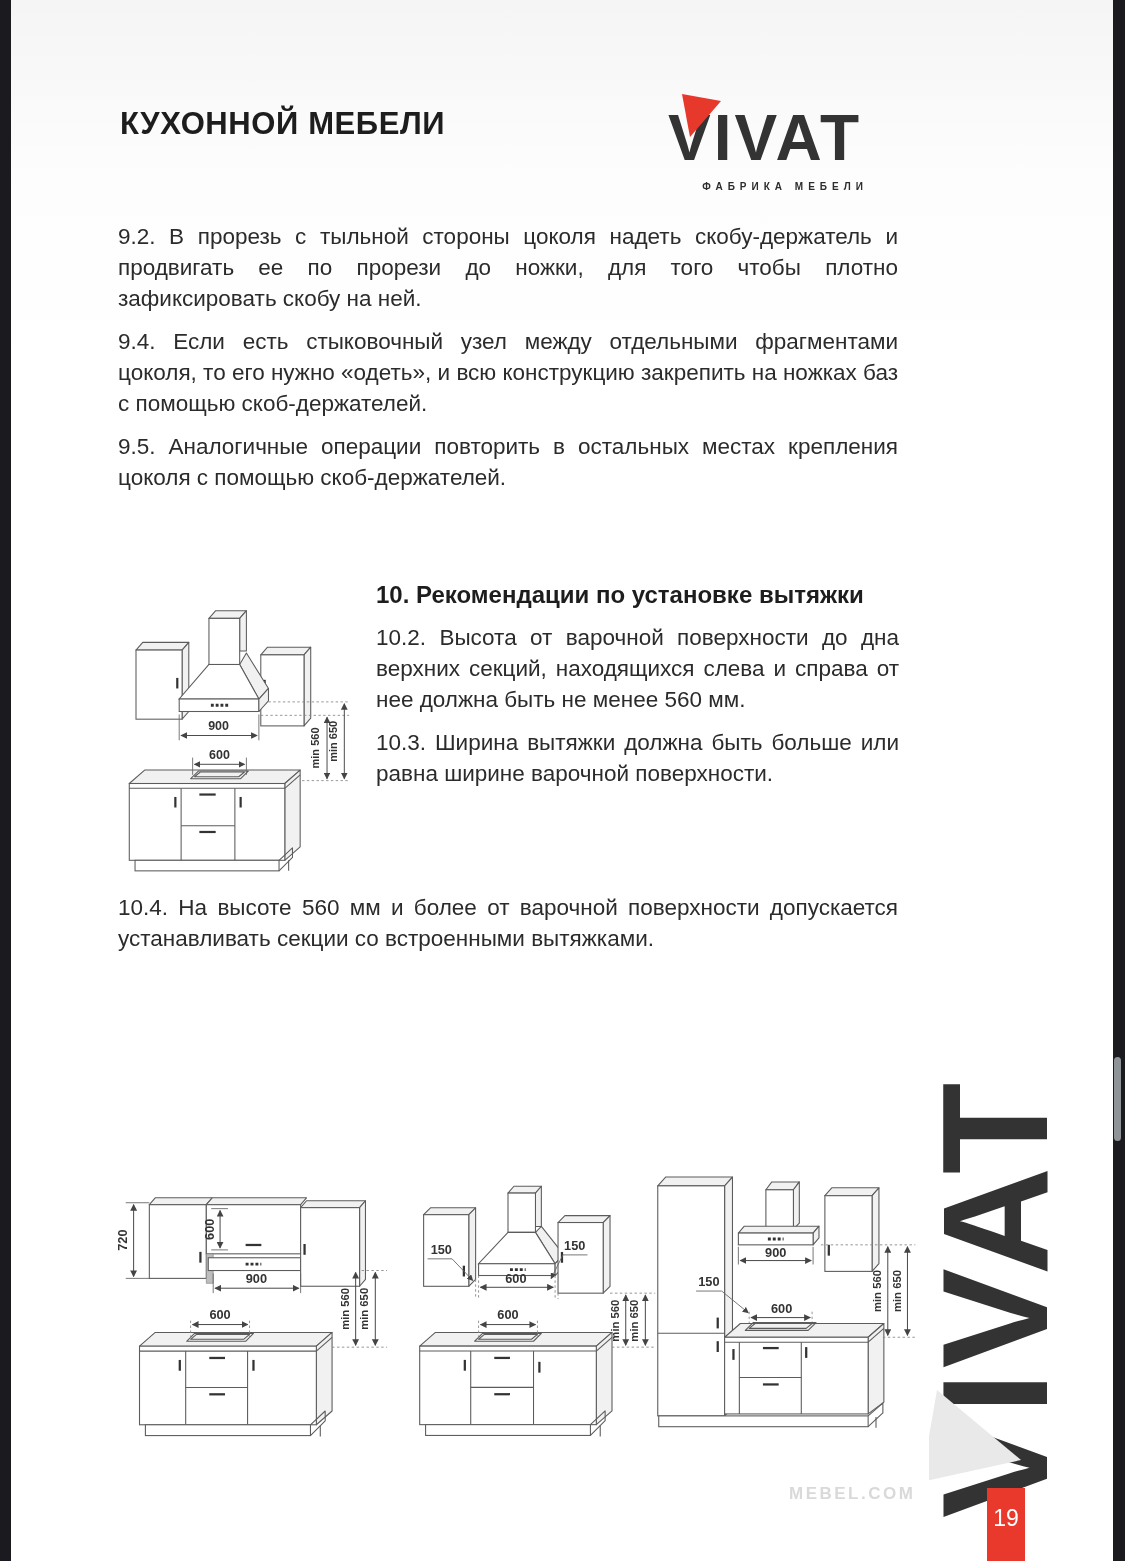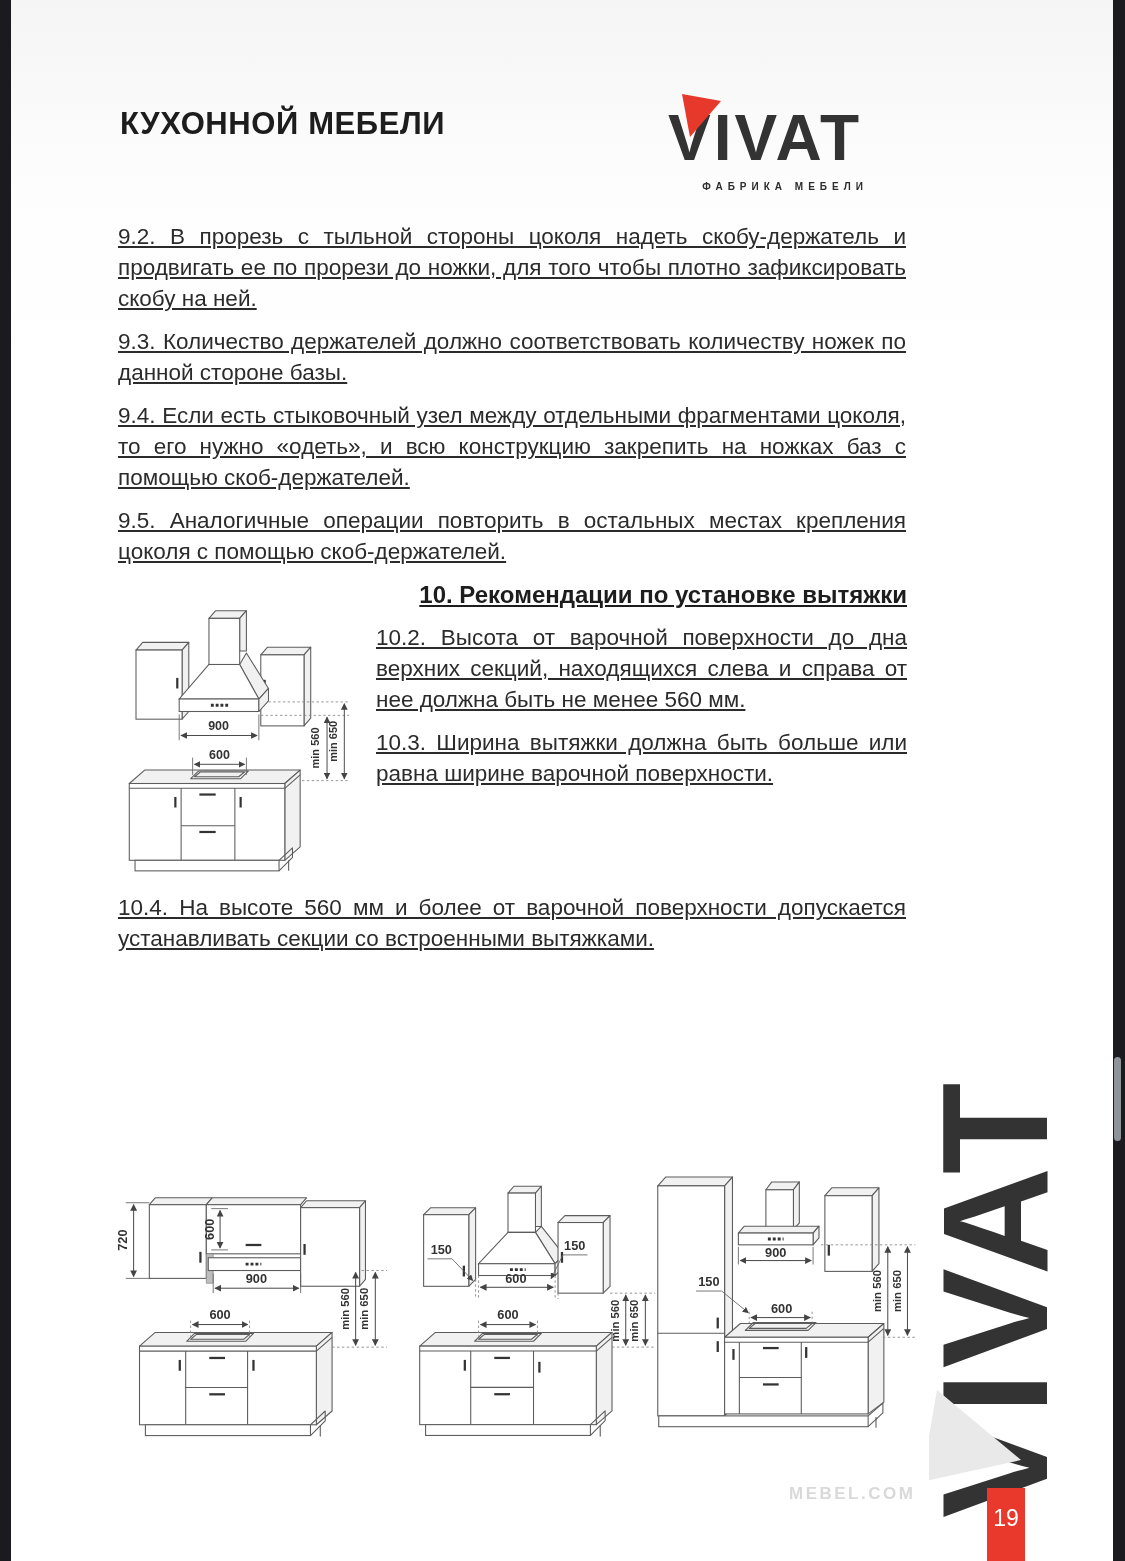--- a/index.html
+++ b/index.html
@@ -13,26 +13,26 @@
   .scroll-thumb{position:absolute;left:1114px;top:1057px;width:7px;height:84px;
                 background:#8f9499;border-radius:4px;z-index:7;}
 
   .doc-title{position:absolute;left:120px;top:105px;font-size:31px;line-height:37px;
              font-weight:700;letter-spacing:.6px;color:#1d1d1d;z-index:2;}
   .logo-wrap{position:absolute;left:664px;top:94px;width:242px;text-align:center;z-index:2;}
   .logo-tagline{margin-top:5px;font-size:10px;font-weight:700;letter-spacing:5px;color:#2d2d2d;}
 
   .body-copy{position:absolute;color:#2b2b2b;font-size:22.5px;line-height:31px;
              text-align:justify;z-index:2;}
-  .body-copy p{margin:0 0 12px 0;text-decoration:underline;}
+  .body-copy p{margin:0 8px 12px 0;}
   #col9{left:118px;top:221px;width:788px;}
   #sec10{left:112px;top:579px;width:795px;display:flex;gap:12px;align-items:flex-start;}
   #sec10 .diagram-col{flex:0 0 252px;padding-top:16px;}
   #sec10 .text-col{flex:1;}
-  .sec10-heading{font-size:24px;font-weight:700;color:#1d1d1d;margin:0 0 8px 0;text-align:right;}
+  .sec10-heading{font-size:24px;font-weight:700;color:#1d1d1d;margin:0 0 8px 0;text-align:left;}
   #below10{left:118px;top:892px;width:788px;}
 
   .bottom-diagrams{position:absolute;left:112px;top:1168px;width:835px;height:320px;z-index:2;}
   .bd{position:absolute;}
   #bd1{left:0;top:15px;}
   #bd2{left:292px;top:15px;}
   #bd3{left:532px;top:0;}
 
   svg text{font-family:"Liberation Sans",sans-serif;fill:#333;}
   .num{font-size:13px;font-weight:700;text-anchor:middle;}
@@ -74,21 +74,20 @@
   <div class="logo-wrap">
     <svg width="242" height="78" viewBox="0 0 242 78">
       <text x="4" y="66" font-size="64" font-weight="700" letter-spacing="3" fill="#191919">VIVAT</text>
       <polygon points="18,0 57,7 26,43" fill="#e6382b"></polygon>
     </svg>
     <div class="logo-tagline">ФАБРИКА МЕБЕЛИ</div>
   </div>
 
   <div id="col9" class="body-copy">
     <p>9.2. В прорезь с тыльной стороны цоколя надеть скобу-держатель и продвигать ее по прорези до ножки, для того чтобы плотно зафиксировать скобу на ней.</p>
-    <p>9.3. Количество держателей должно соответствовать количеству ножек по данной стороне базы.</p>
     <p>9.4. Если есть стыковочный узел между отдельными фрагментами цоколя, то его нужно «одеть», и всю конструкцию закрепить на ножках баз с помощью скоб-держателей.</p>
     <p>9.5. Аналогичные операции повторить в остальных местах крепления цоколя с помощью скоб-держателей.</p>
   </div>
 
   <div id="sec10" class="body-copy">
     <div class="diagram-col">
       <svg width="240" height="281" viewBox="0 0 250 292">
         <defs>
           <marker id="ar1" viewBox="0 0 8 8" refX="7" refY="4" markerWidth="7" markerHeight="7" orient="auto-start-reverse">
             <path d="M0 0 L8 4 L0 8 Z" fill="#444"></path>

